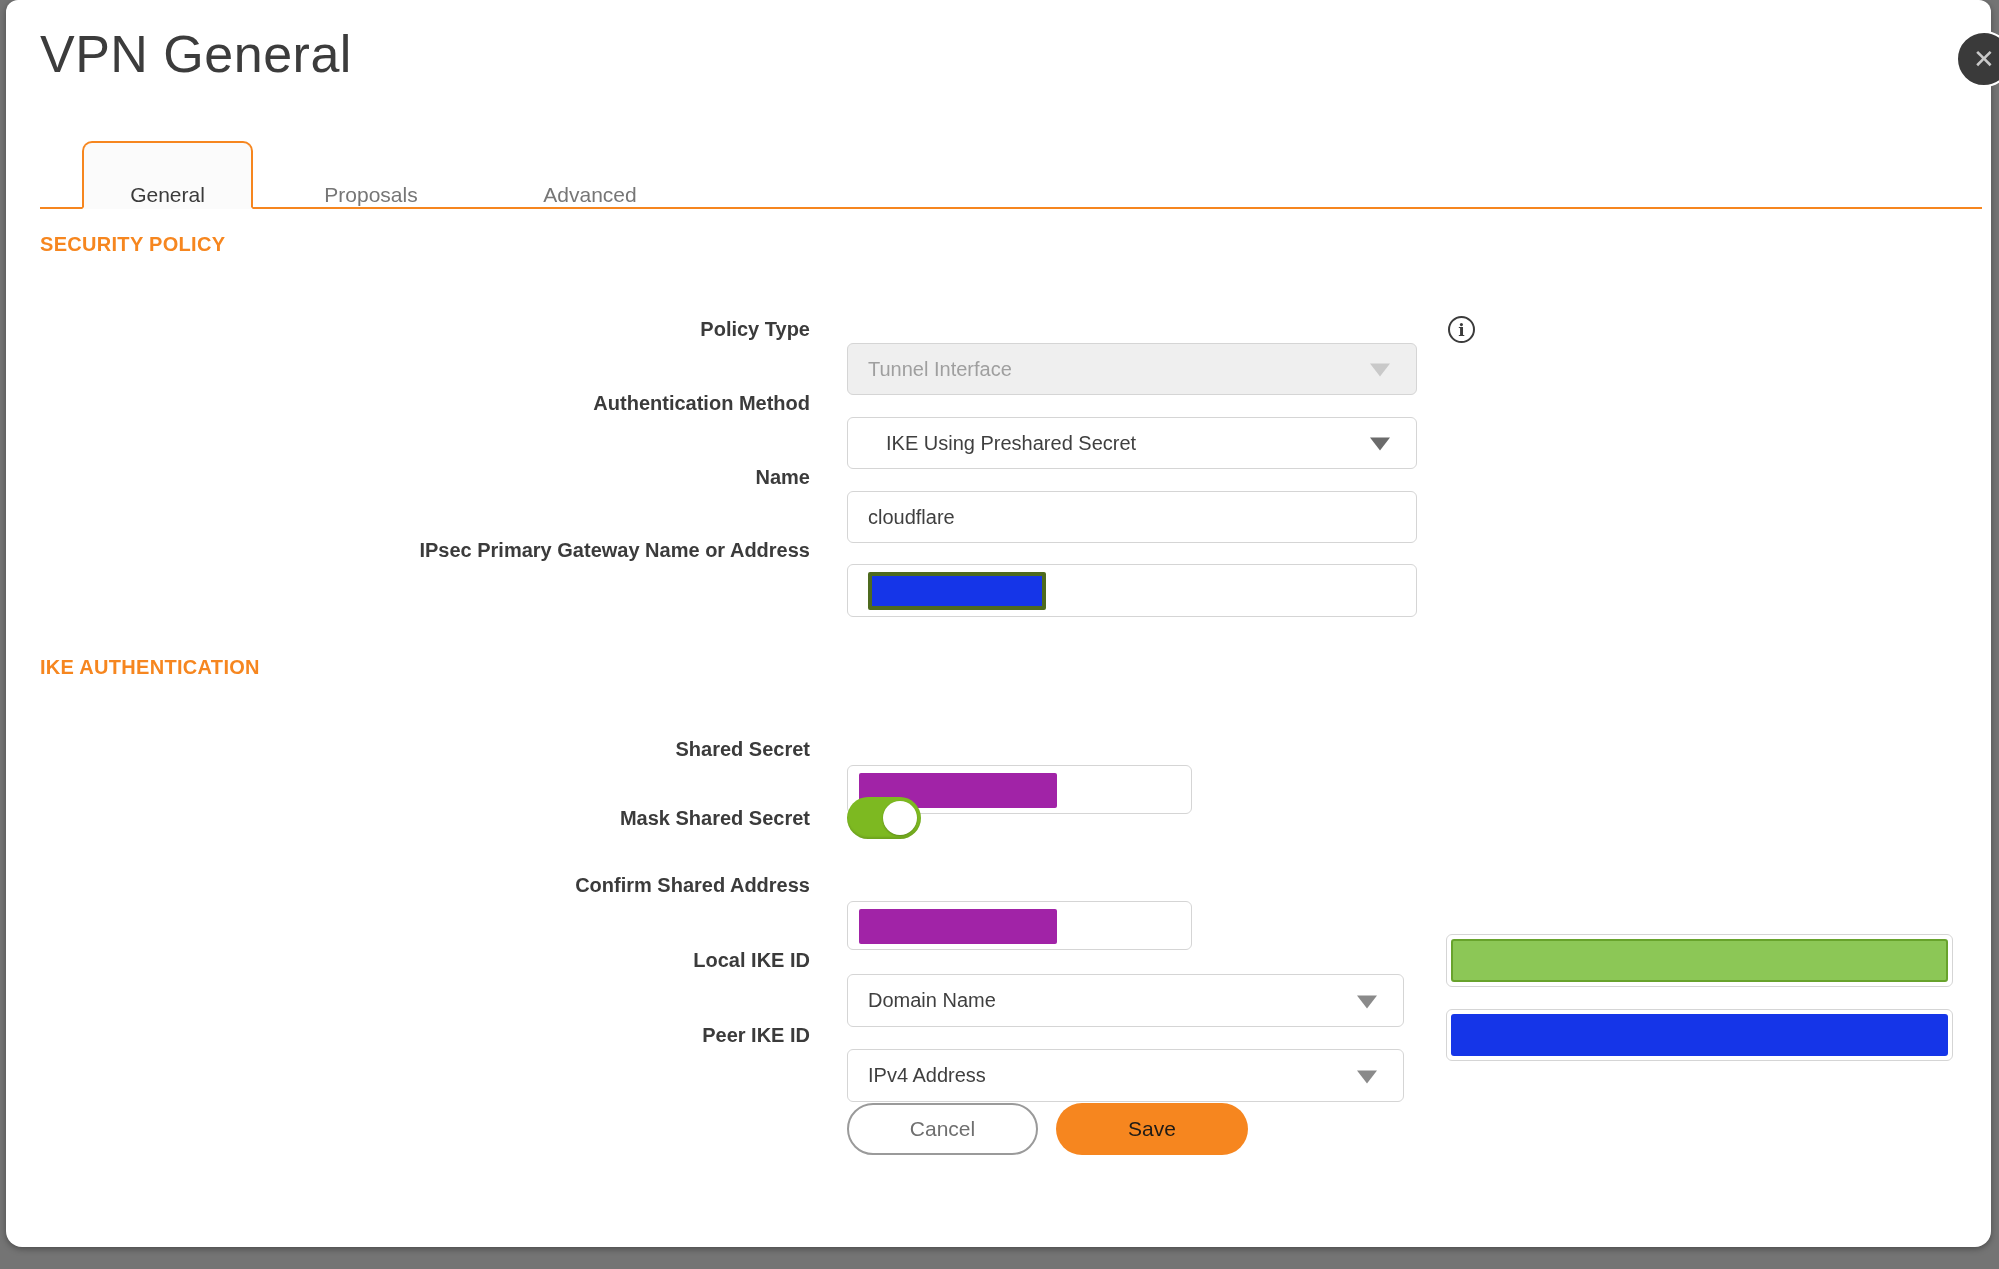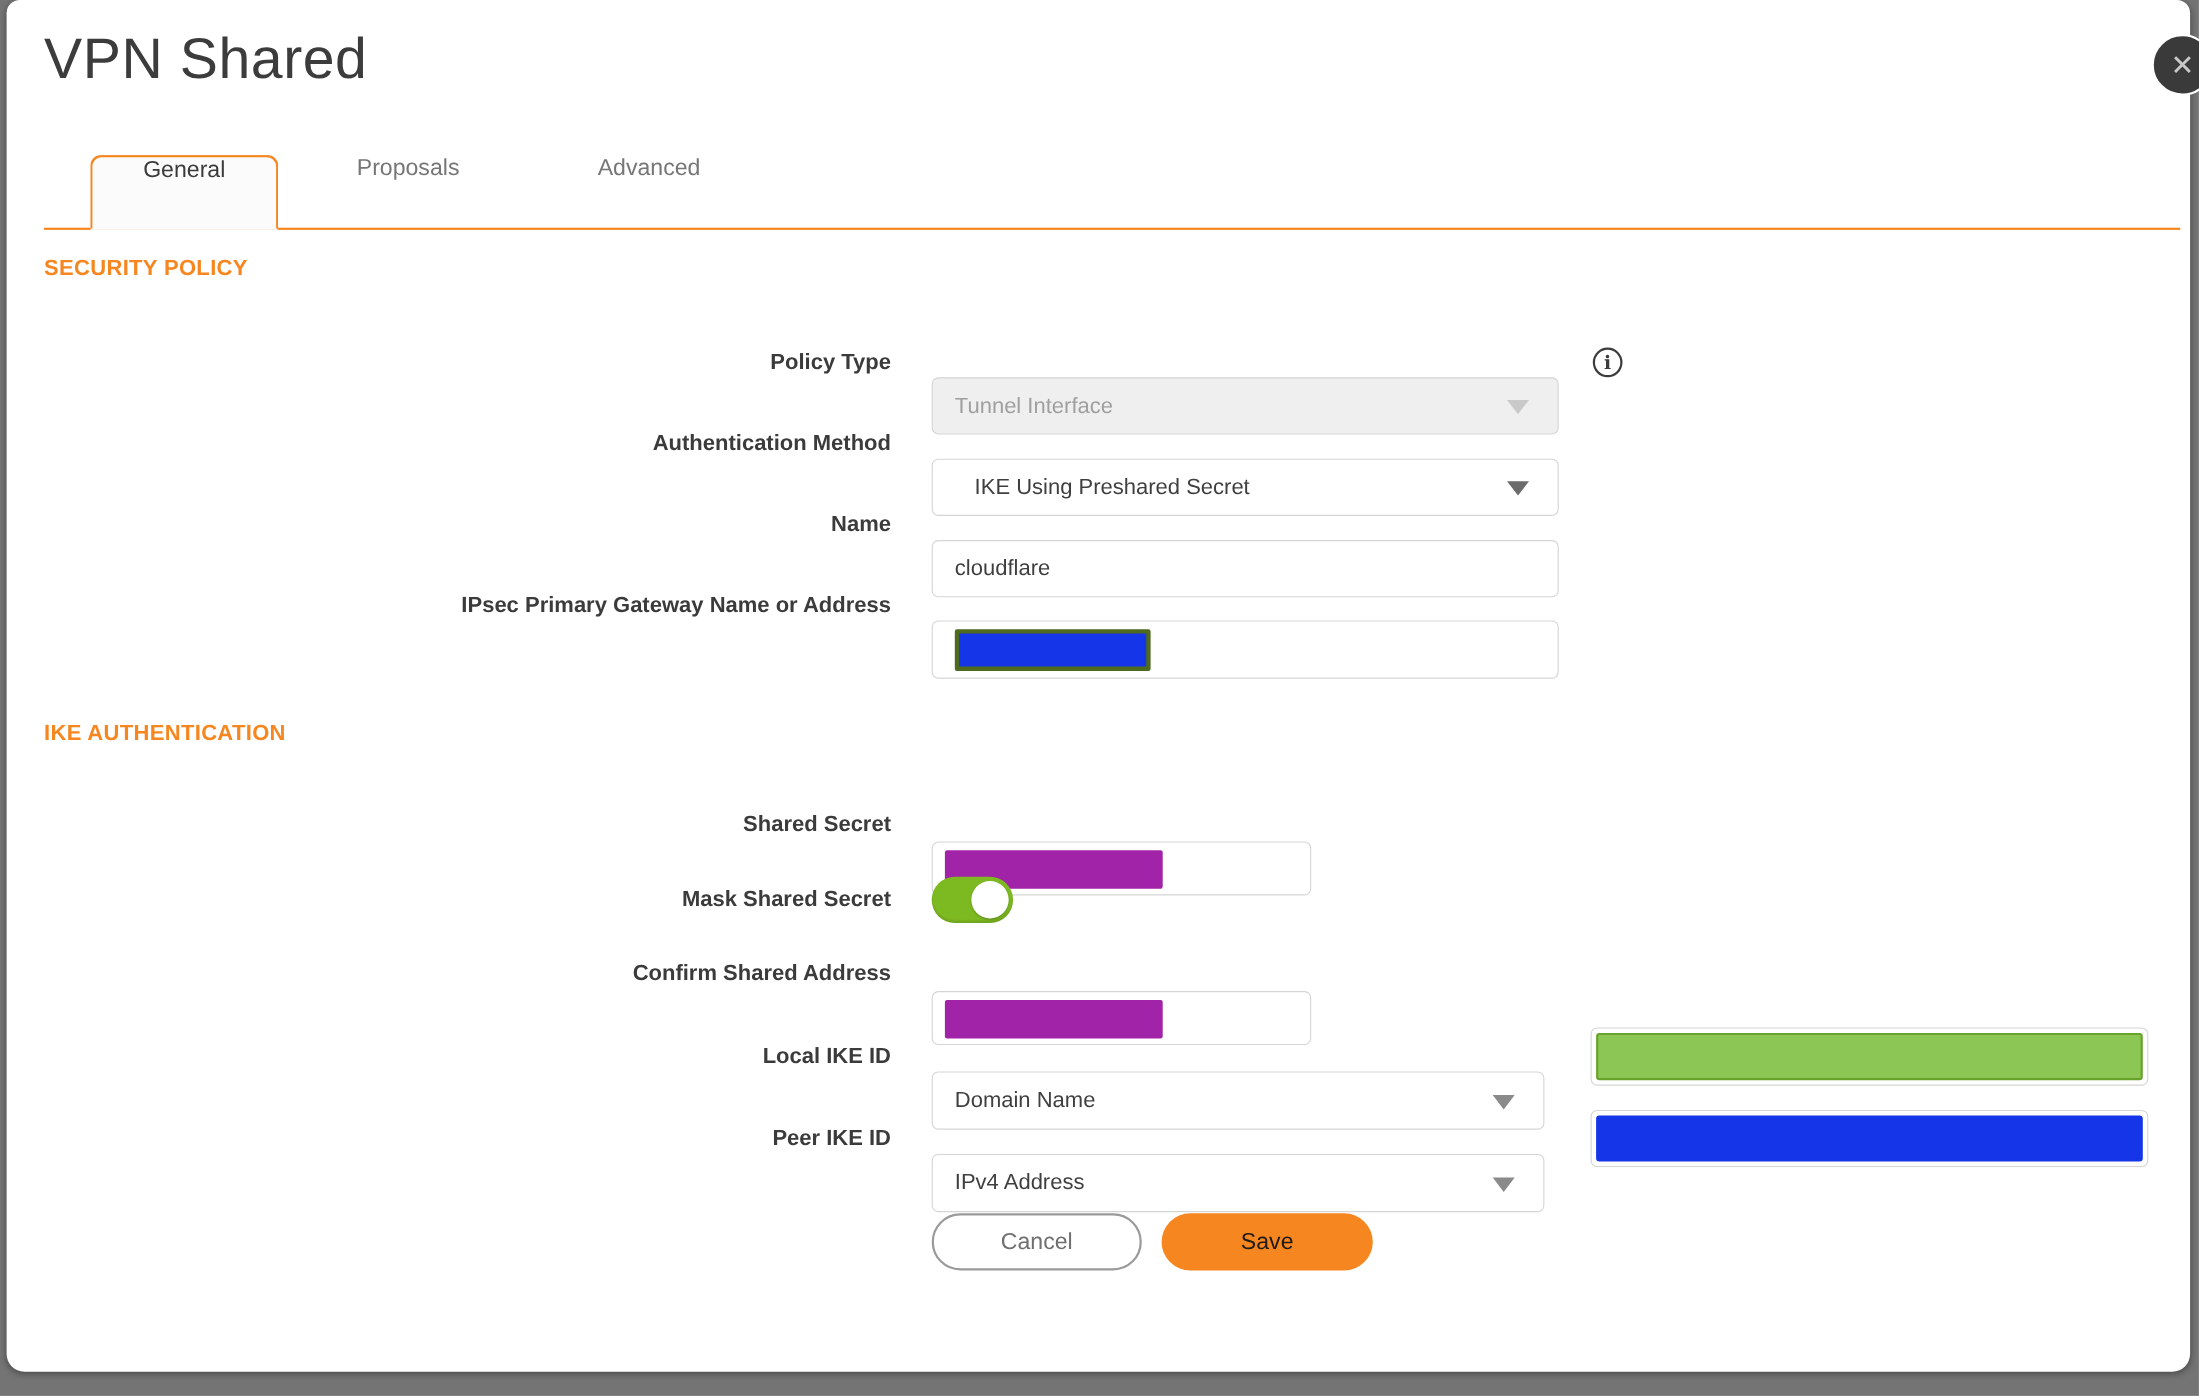--- a/index.html
+++ b/index.html
@@ -30,21 +30,21 @@
     font-size:52px; font-weight:400; color:#3c3c3c; letter-spacing:.5px;
   }
 
   
   .tabbar {
     position:absolute; left:34px; right:9px; top:141px; height:68px;
     border-bottom:2px solid #F6861F;
     display:flex; align-items:stretch;
   }
   .tab {
-    width:172px; display:flex; align-items:flex-start; justify-content:center;
+    width:172px; display:flex; align-items:flex-end; justify-content:center;
     font-size:21px; color:#767676; cursor:pointer;
   }
   .tab.active {
     width:171px; margin-left:42px; margin-bottom:-2px;
     background:#fbfbfb;
     border:2px solid #F6861F; border-bottom:2px solid #fbfbfb;
     border-radius:10px 10px 0 0;
     color:#3b3b3b; z-index:1;
   }
   .tab.t2 { margin-left:32px; }
@@ -130,21 +130,21 @@
   .btn-save {
     left:1050px; width:192px; background:#F6861F;
     border:none; color:#1f1b16; font-weight:500;
   }
 </style>
 </head>
 <body>
 
 <div class="dialog">
 
-  <div class="title">VPN Shared</div>
+  <div class="title">VPN General</div>
 
   <div class="tabbar">
     <div class="tab active">
       <span>General</span>
     </div>
     <div class="tab t2">
       <span>Proposals</span>
     </div>
     <div class="tab t3">
       <span>Advanced</span>

